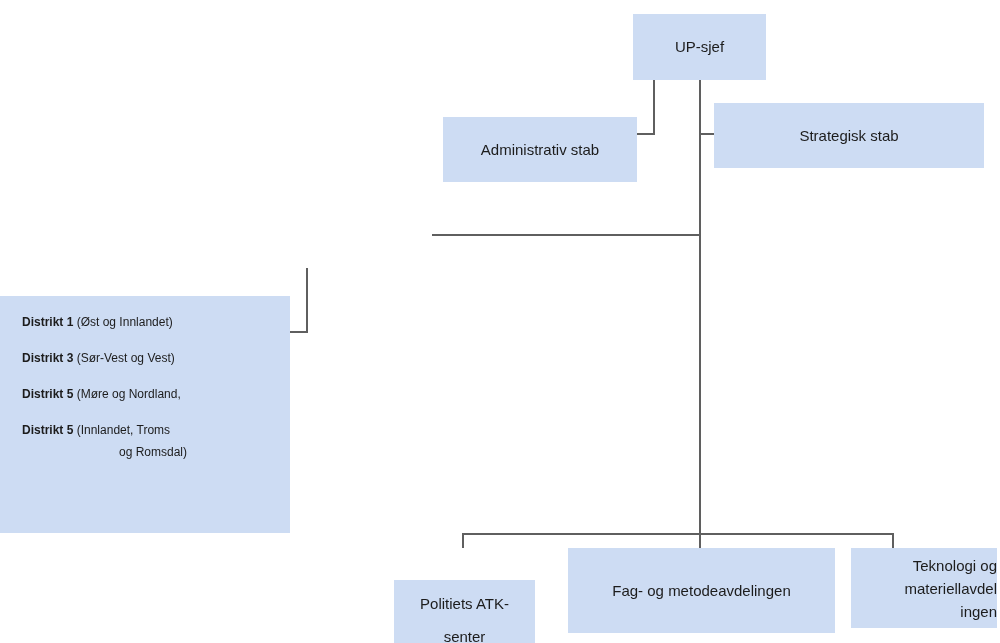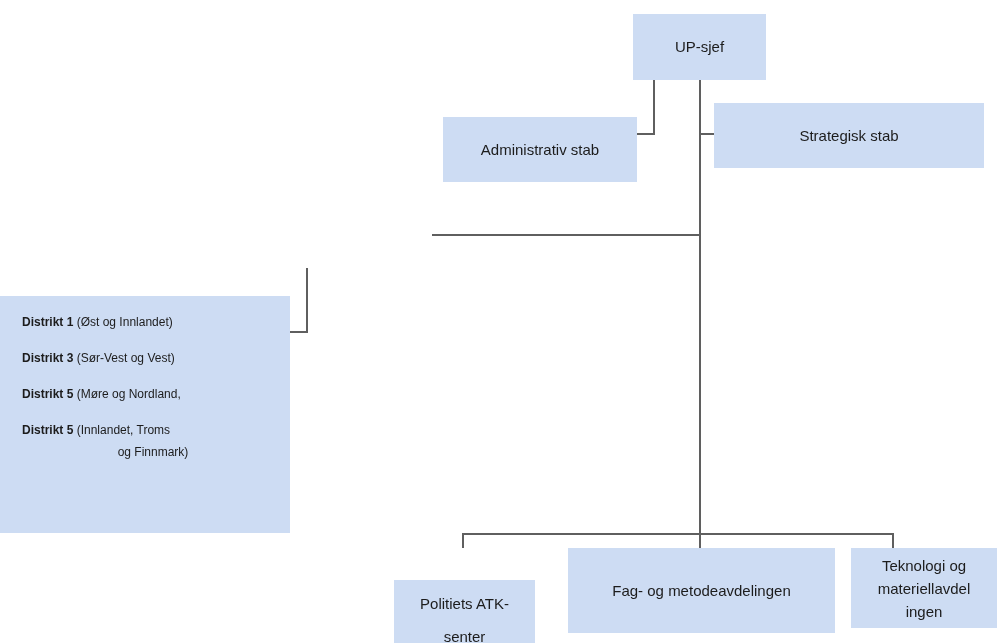--- a/index.html
+++ b/index.html
@@ -35,21 +35,21 @@
     position: absolute;
     background: var(--line-color);
   }
   
   .n-upsjef        { left: 633px; top: 14px;  width: 133px; height: 66px; }
   .n-admin         { left: 443px; top: 117px; width: 194px; height: 65px; }
   .n-strategisk    { left: 714px; top: 103px; width: 270px; height: 65px; align-items: center; }
   .n-distriktene   { left: 183px; top: 203px; width: 249px; height: 65px; }
   .n-atk           { left: 394px; top: 580px; width: 141px; height: 80px; gap: 10px; }
   .n-fag           { left: 568px; top: 548px; width: 267px; height: 85px; }
-  .n-teknologi     { left: 851px; top: 548px; width: 146px; height: 80px; }
+  .n-teknologi     { left: 851px; top: 548px; width: 146px; height: 80px; align-items: flex-end; }
   
   .districts-box {
     position: absolute;
     left: 0; top: 296px;
     width: 290px; height: 237px;
     background: var(--box-fill);
     box-sizing: border-box;
     padding: 15px 6px 0 22px;
     font-size: 12px;
   }
@@ -102,21 +102,21 @@
       <span class="bold">Distrikt 1</span><span> (Øst og Innlandet)</span>
     </div>
     <div class="district-entry">
       <span class="bold">Distrikt 3</span><span> (Sør-Vest og Vest)</span>
     </div>
     <div class="district-entry">
       <div><span class="bold">Distrikt 5</span><span> (Møre og Nordland,</span></div>
     </div>
     <div class="district-entry">
       <div><span class="bold">Distrikt 5</span><span> (Innlandet, Troms</span></div>
-      <div class="cont">og Finnmark)</div>
+      <div class="cont">og Romsdal)</div>
     </div>
   </div>
 
   <div class="node multiline n-atk">
     <div>Politiets ATK-</div>
     <div>senter</div>
   </div>
 
   <div class="node n-fag">
     <span>Fag- og metodeavdelingen</span>

